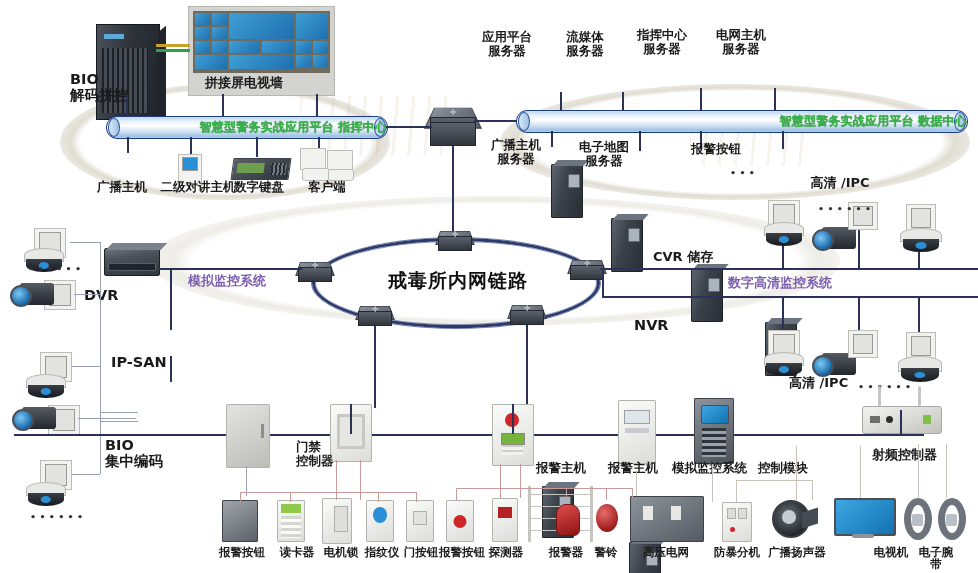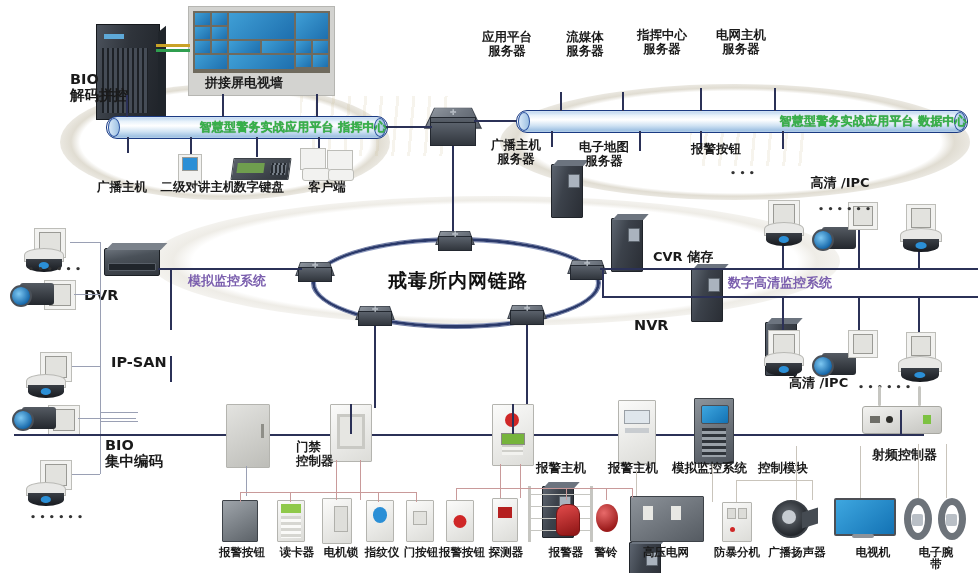--- a/index.html
+++ b/index.html
@@ -578,21 +578,21 @@
          background:radial-gradient(circle at 42% 40%,#6b7178,#23272c 70%);border:2px solid #3a3f45;"></div>
     <div style="position:absolute;left:10px;top:12px;width:14px;height:14px;border-radius:50%;background:#c7ccd2;"></div>
     <div style="position:absolute;left:30px;top:12px;width:16px;height:16px;background:#454b52;transform:skewY(-18deg);"></div>
   </div>
   <div class="lbl s11 c" style="left:797px;top:546px;">广播扬声器</div>
 
   <div class="abs" style="left:834px;top:498px;width:58px;height:44px;">
     <div class="screenblue" style="left:0;top:0;width:58px;height:34px;"></div>
     <div style="position:absolute;left:18px;top:36px;width:22px;height:4px;background:#8e939a;border-radius:2px;"></div>
   </div>
-  <div class="lbl s11 c" style="left:873px;top:546px;">电视机</div>
+  <div class="lbl s11 c" style="left:891px;top:546px;">电视机</div>
 
   <div class="abs" style="left:904px;top:498px;width:64px;height:44px;">
     <div style="position:absolute;left:0;top:0;width:28px;height:42px;border-radius:50%;
          border:7px solid #6d737a;box-sizing:border-box;"></div>
     <div style="position:absolute;left:34px;top:0;width:28px;height:42px;border-radius:50%;
          border:7px solid #6d737a;box-sizing:border-box;"></div>
     <div style="position:absolute;left:8px;top:16px;width:11px;height:12px;background:#b9bfc6;border-radius:2px;"></div>
     <div style="position:absolute;left:42px;top:16px;width:11px;height:12px;background:#b9bfc6;border-radius:2px;"></div>
   </div>
   <div class="lbl s11 c" style="left:936px;top:546px;">电子腕带</div>

